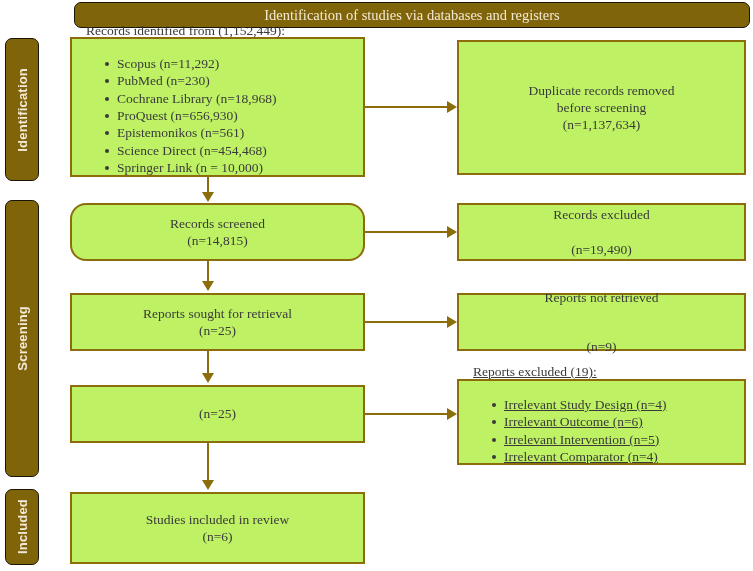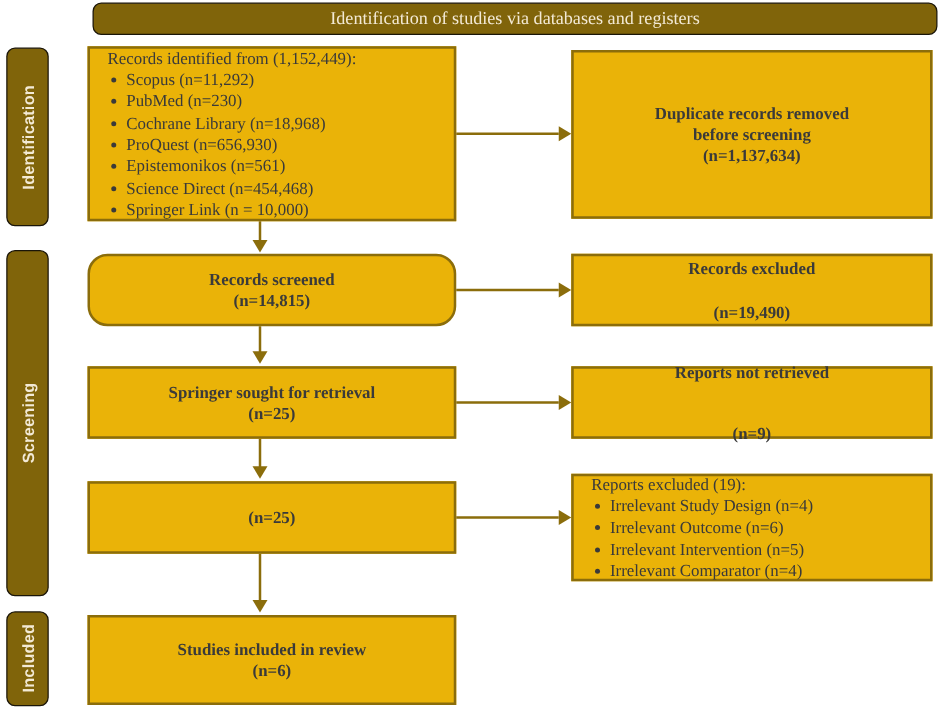--- a/index.html
+++ b/index.html
@@ -56,45 +56,44 @@
   }
   .banner-label {
     color: #f3ead6;
     font-size: 14.5px;
     white-space: nowrap;
   }
 
   
   .box {
     position: absolute;
-    background: #eab308;
+    background: #bef264;
     border: 2px solid #8B6D0B;
     box-sizing: border-box;
     display: flex;
     flex-direction: column;
     justify-content: center;
     color: #3a3a3a;
     font-size: 13.5px;
     line-height: 1.28;
   }
   .box.centered {
     align-items: center;
     text-align: center;
-    font-weight: bold;
   }
   .box.listed {
     align-items: flex-start;
     text-align: left;
     padding-left: 14px;
   }
   .box-title { display: block; }
   .box-sub { display: block; }
   ul.bullets {
     list-style: none;
-    margin: 0;
+    margin: 16px;
     padding: 0;
   }
   ul.bullets li {
     position: relative;
     padding-left: 15px;
     white-space: nowrap;
   }
   ul.bullets li::before {
     content: "";
     position: absolute;
@@ -186,40 +185,40 @@
     <span class="box-sub">(n=19,490)</span>
   </div>
 
   <div class="hline" style="left:365px; top:231px; width:82px;"></div>
   <div class="arrow-right" style="left:447px; top:226px;"></div>
 
   <div class="vline" style="left:207px; top:261px; height:24px;"></div>
   <div class="arrow-down" style="left:202px; top:281px;"></div>
 
   <div class="box centered" style="left:70px; top:293px; width:295px; height:58px;">
-    <span class="box-title">Springer sought for retrieval</span>
+    <span class="box-title">Reports sought for retrieval</span>
     <span class="box-sub">(n=25)</span>
   </div>
 
   <div class="box centered" style="left:457px; top:293px; width:289px; height:58px;gap:32px;">
     <span class="box-title">Reports not retrieved</span>
     <span class="box-sub">(n=9)</span>
   </div>
 
   <div class="hline" style="left:365px; top:321px; width:82px;"></div>
   <div class="arrow-right" style="left:447px; top:316px;"></div>
 
   <div class="vline" style="left:207px; top:351px; height:26px;"></div>
   <div class="arrow-down" style="left:202px; top:373px;"></div>
 
   <div class="box centered" style="left:70px; top:385px; width:295px; height:58px;">
     <span class="box-sub">(n=25)</span>
   </div>
 
-  <div class="box listed" style="left:457px; top:379px; width:289px; height:86px;">
+  <div class="box listed" style="left:457px; top:379px; width:289px; height:86px;text-decoration:underline;">
     <span class="box-title">Reports excluded (19):</span>
     <ul class="bullets">
       <li>Irrelevant Study Design (n=4)</li>
       <li>Irrelevant Outcome (n=6)</li>
       <li>Irrelevant Intervention (n=5)</li>
       <li>Irrelevant Comparator (n=4)</li>
     </ul>
   </div>
 
   <div class="hline" style="left:365px; top:413px; width:82px;"></div>

